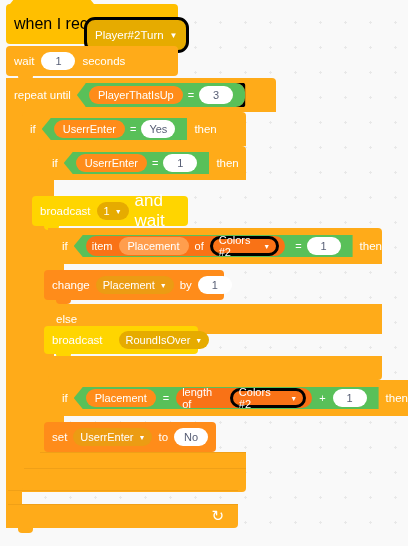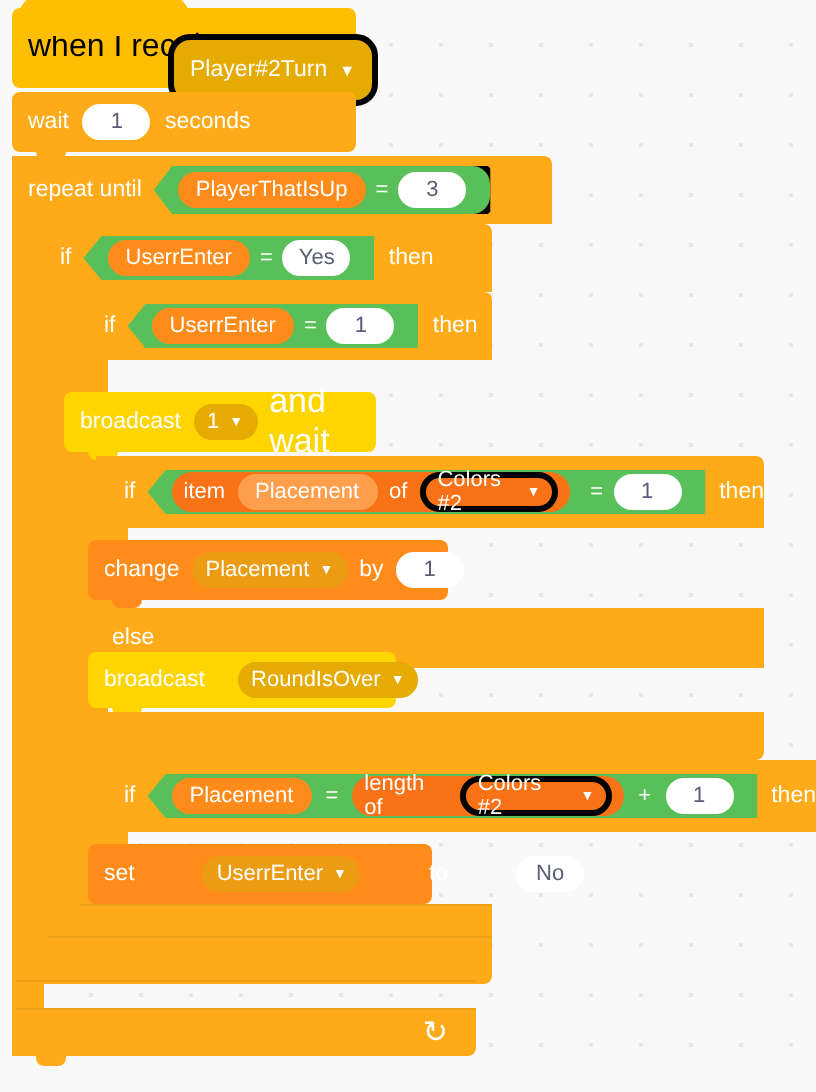--- a/index.html
+++ b/index.html
@@ -217,21 +217,21 @@
           </span>
           <span class="plus" style="margin:0 7px;">+</span>
           <span class="num">1</span>
         </span>
       </span>
       <span class="then">then</span>
     </div>
   </div>
 
   <div class="blk" style="left:44px;top:422px;width:172px;height:30px;background:#ff8c1a;border-radius:4px;">
-    <div class="hdr" style="padding-left:8px;gap:28px;">
+    <div class="hdr" style="padding-left:8px;">
       <span style="color:#fff;font-size:11.5px;">set</span>
       <span class="drop" style="background:#ec9c13;margin:0 6px;">
         <span>UserrEnter</span>
         <span class="car">▼</span>
       </span>
       <span style="color:#fff;font-size:11.5px;margin-right:6px;">to</span>
       <span class="num">No</span>
     </div>
     <div class="notch" style="bottom:-4px;background:#ff8c1a;"></div>
   </div>

